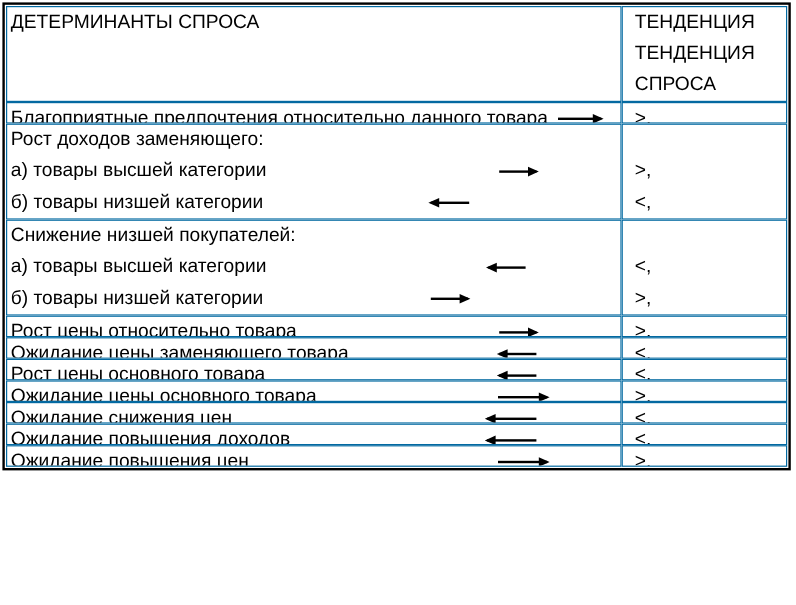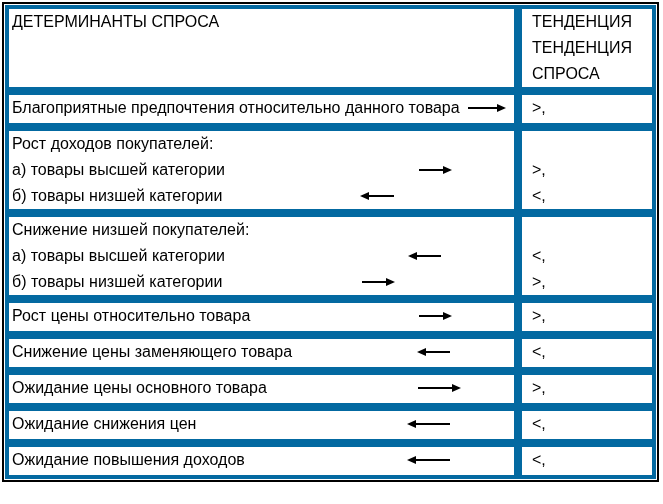--- a/index.html
+++ b/index.html
@@ -22,29 +22,29 @@
     padding: 1px;
     background: #fff;
   }
   table.demand-table {
     border-collapse: separate;
     border-spacing: 0;
     table-layout: fixed;
     width: 651px;
   }
   td {
-    border: 4px solid #0369a1;
+    border: 1px solid #0369a1;
     padding: 0;
     vertical-align: top;
     overflow: hidden;
     background: #fff;
   }
   .line {
     position: relative;
-    height: 28px;
+    height: 16px;
     line-height: 26px;
     padding-left: 3px;
     white-space: nowrap;
   }
   .line.h {      
     height: 26px;
     line-height: 26px;
   }
   .line.multi {  
     height: 26px;
@@ -108,21 +108,21 @@
     <tr>
           <td class="col1">
             <div class="line"><span>Благоприятные предпочтения относительно данного товара</span><span class="arrow arrow-right" style="left: 459px; width: 36px;"></span></div>
           </td>
           <td class="col2">
             <div class="line val">&gt;,</div>
           </td>
         </tr>
         <tr>
           <td class="col1">
-            <div class="line multi"><span>Рост доходов покупателей:</span></div>
+            <div class="line multi"><span>Рост доходов заменяющего:</span></div>
             <div class="line multi"><span>а) товары высшей категории</span><span class="arrow arrow-right" style="left: 410px; width: 31px;"></span></div>
             <div class="line multi"><span>б) товары низшей категории</span><span class="arrow arrow-left" style="left: 353px; width: 32px;"></span></div>
           </td>
           <td class="col2">
             <div class="line val multi"></div>
             <div class="line val multi">&gt;,</div>
             <div class="line val multi">&lt;,</div>
           </td>
         </tr>
         <tr>
@@ -140,21 +140,29 @@
         <tr>
           <td class="col1">
             <div class="line"><span>Рост цены относительно товара</span><span class="arrow arrow-right" style="left: 410px; width: 31px;"></span></div>
           </td>
           <td class="col2">
             <div class="line val">&gt;,</div>
           </td>
         </tr>
         <tr>
           <td class="col1">
-            <div class="line"><span>Снижение цены заменяющего товара</span><span class="arrow arrow-left" style="left: 410px; width: 31px;"></span></div>
+            <div class="line"><span>Ожидание цены заменяющего товара</span><span class="arrow arrow-left" style="left: 410px; width: 31px;"></span></div>
+          </td>
+          <td class="col2">
+            <div class="line val">&lt;,</div>
+          </td>
+        </tr>
+        <tr>
+          <td class="col1">
+            <div class="line"><span>Рост цены основного товара</span><span class="arrow arrow-left" style="left: 410px; width: 31px;"></span></div>
           </td>
           <td class="col2">
             <div class="line val">&lt;,</div>
           </td>
         </tr>
         <tr>
           <td class="col1">
             <div class="line"><span>Ожидание цены основного товара</span><span class="arrow arrow-right" style="left: 409px; width: 41px;"></span></div>
           </td>
           <td class="col2">
@@ -168,17 +176,25 @@
           <td class="col2">
             <div class="line val">&lt;,</div>
           </td>
         </tr>
         <tr>
           <td class="col1">
             <div class="line"><span>Ожидание повышения доходов</span><span class="arrow arrow-left" style="left: 400px; width: 41px;"></span></div>
           </td>
           <td class="col2">
             <div class="line val">&lt;,</div>
+          </td>
+        </tr>
+        <tr>
+          <td class="col1">
+            <div class="line"><span>Ожидание повышения цен</span><span class="arrow arrow-right" style="left: 409px; width: 41px;"></span></div>
+          </td>
+          <td class="col2">
+            <div class="line val">&gt;,</div>
           </td>
         </tr>
       </tbody>
   </table>
 </div>
 
 </body></html>

